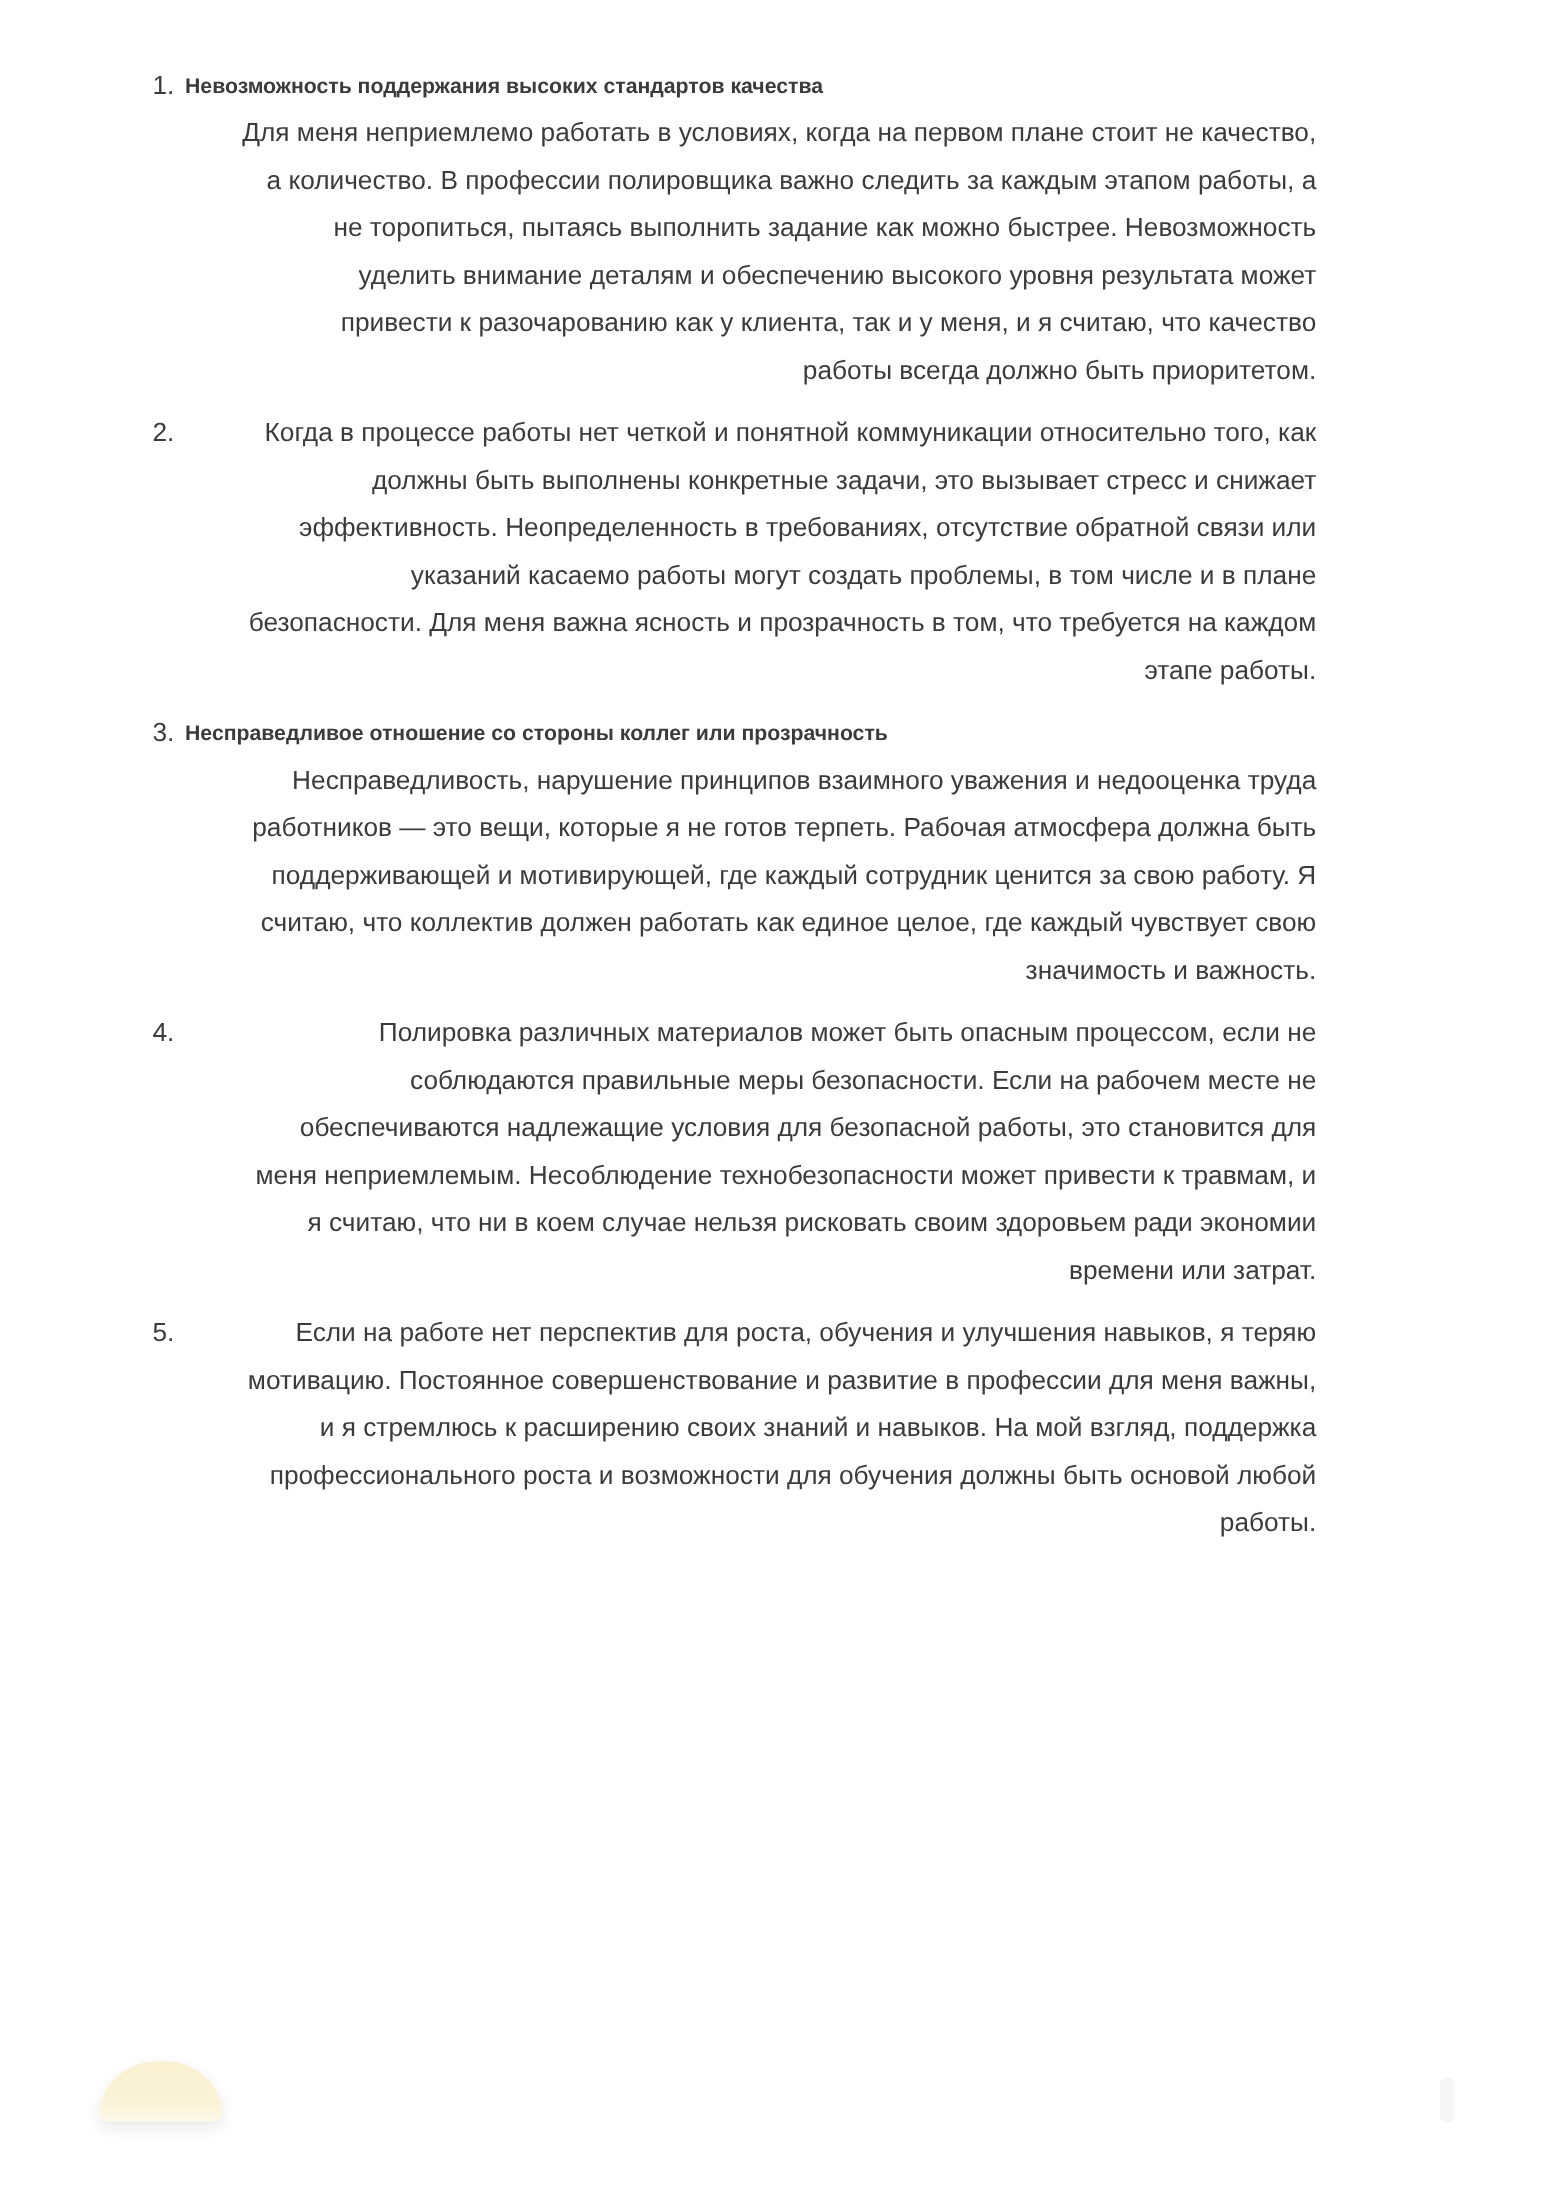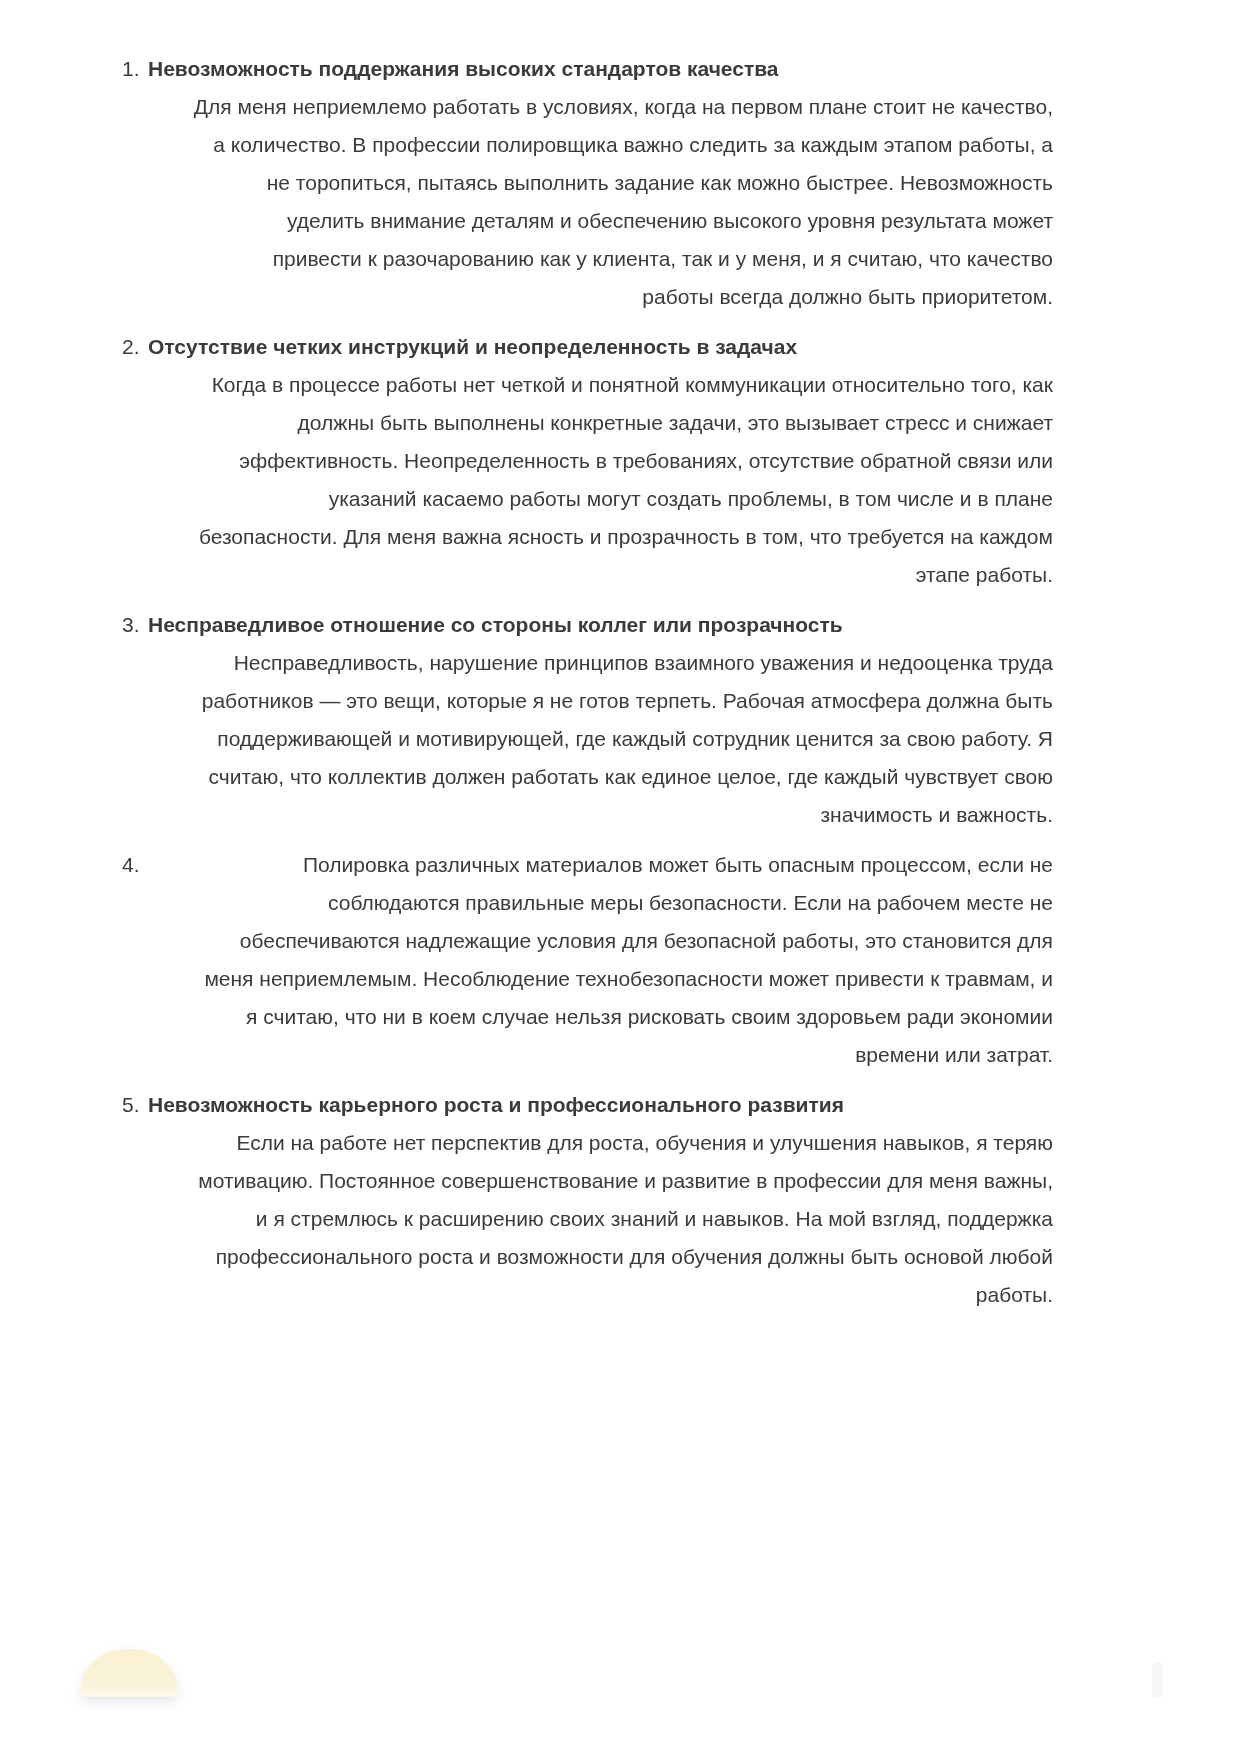--- a/index.html
+++ b/index.html
@@ -30,21 +30,21 @@
     font-size: 21px;
     line-height: 38px;
     color: #3b3b3b;
     font-weight: 400;
   }
   .content {
     flex: 1;
     max-width: 905px;
   }
   .title {
-    font-size: 21px;
+    font-size: 17px;
     line-height: 38px;
     font-weight: 700;
     color: #3b3b3b;
   }
   .body {
     font-size: 21px;
     line-height: 38px;
     color: #3b3b3b;
     white-space: pre-line;
     text-align: right;
@@ -84,21 +84,20 @@
 не торопиться, пытаясь выполнить задание как можно быстрее. Невозможность
 уделить внимание деталям и обеспечению высокого уровня результата может
 привести к разочарованию как у клиента, так и у меня, и я считаю, что качество
 работы всегда должно быть приоритетом.</div>
       </div>
     </div>
 
     <div class="item">
       <span class="num">2.</span>
       <div class="content">
-        <div class="title">Отсутствие четких инструкций и неопределенность в задачах</div>
         <div class="body">Когда в процессе работы нет четкой и понятной коммуникации относительно того, как
 должны быть выполнены конкретные задачи, это вызывает стресс и снижает
 эффективность. Неопределенность в требованиях, отсутствие обратной связи или
 указаний касаемо работы могут создать проблемы, в том числе и в плане
 безопасности. Для меня важна ясность и прозрачность в том, что требуется на каждом
 этапе работы.</div>
       </div>
     </div>
 
     <div class="item">
@@ -121,21 +120,20 @@
 обеспечиваются надлежащие условия для безопасной работы, это становится для
 меня неприемлемым. Несоблюдение технобезопасности может привести к травмам, и
 я считаю, что ни в коем случае нельзя рисковать своим здоровьем ради экономии
 времени или затрат.</div>
       </div>
     </div>
 
     <div class="item">
       <span class="num">5.</span>
       <div class="content">
-        <div class="title">Невозможность карьерного роста и профессионального развития</div>
         <div class="body">Если на работе нет перспектив для роста, обучения и улучшения навыков, я теряю
 мотивацию. Постоянное совершенствование и развитие в профессии для меня важны,
 и я стремлюсь к расширению своих знаний и навыков. На мой взгляд, поддержка
 профессионального роста и возможности для обучения должны быть основой любой
 работы.</div>
       </div>
     </div>
 
   </div>
 

